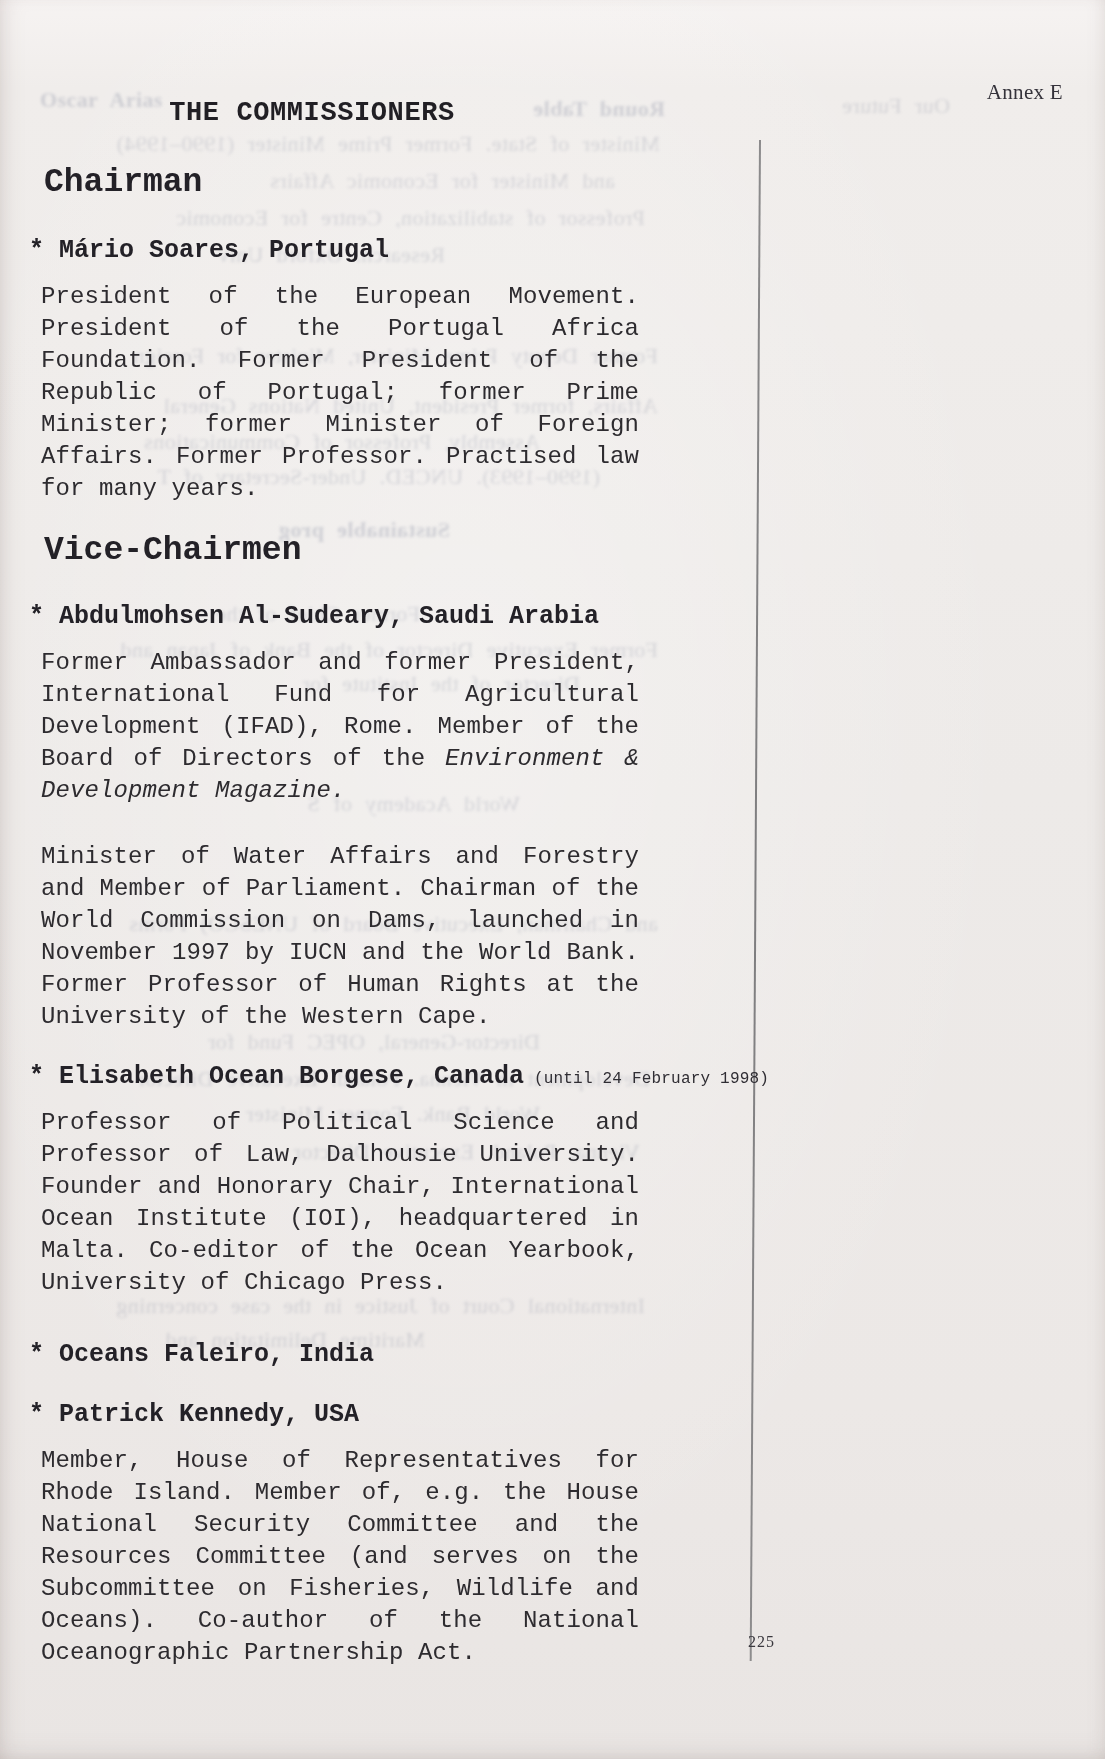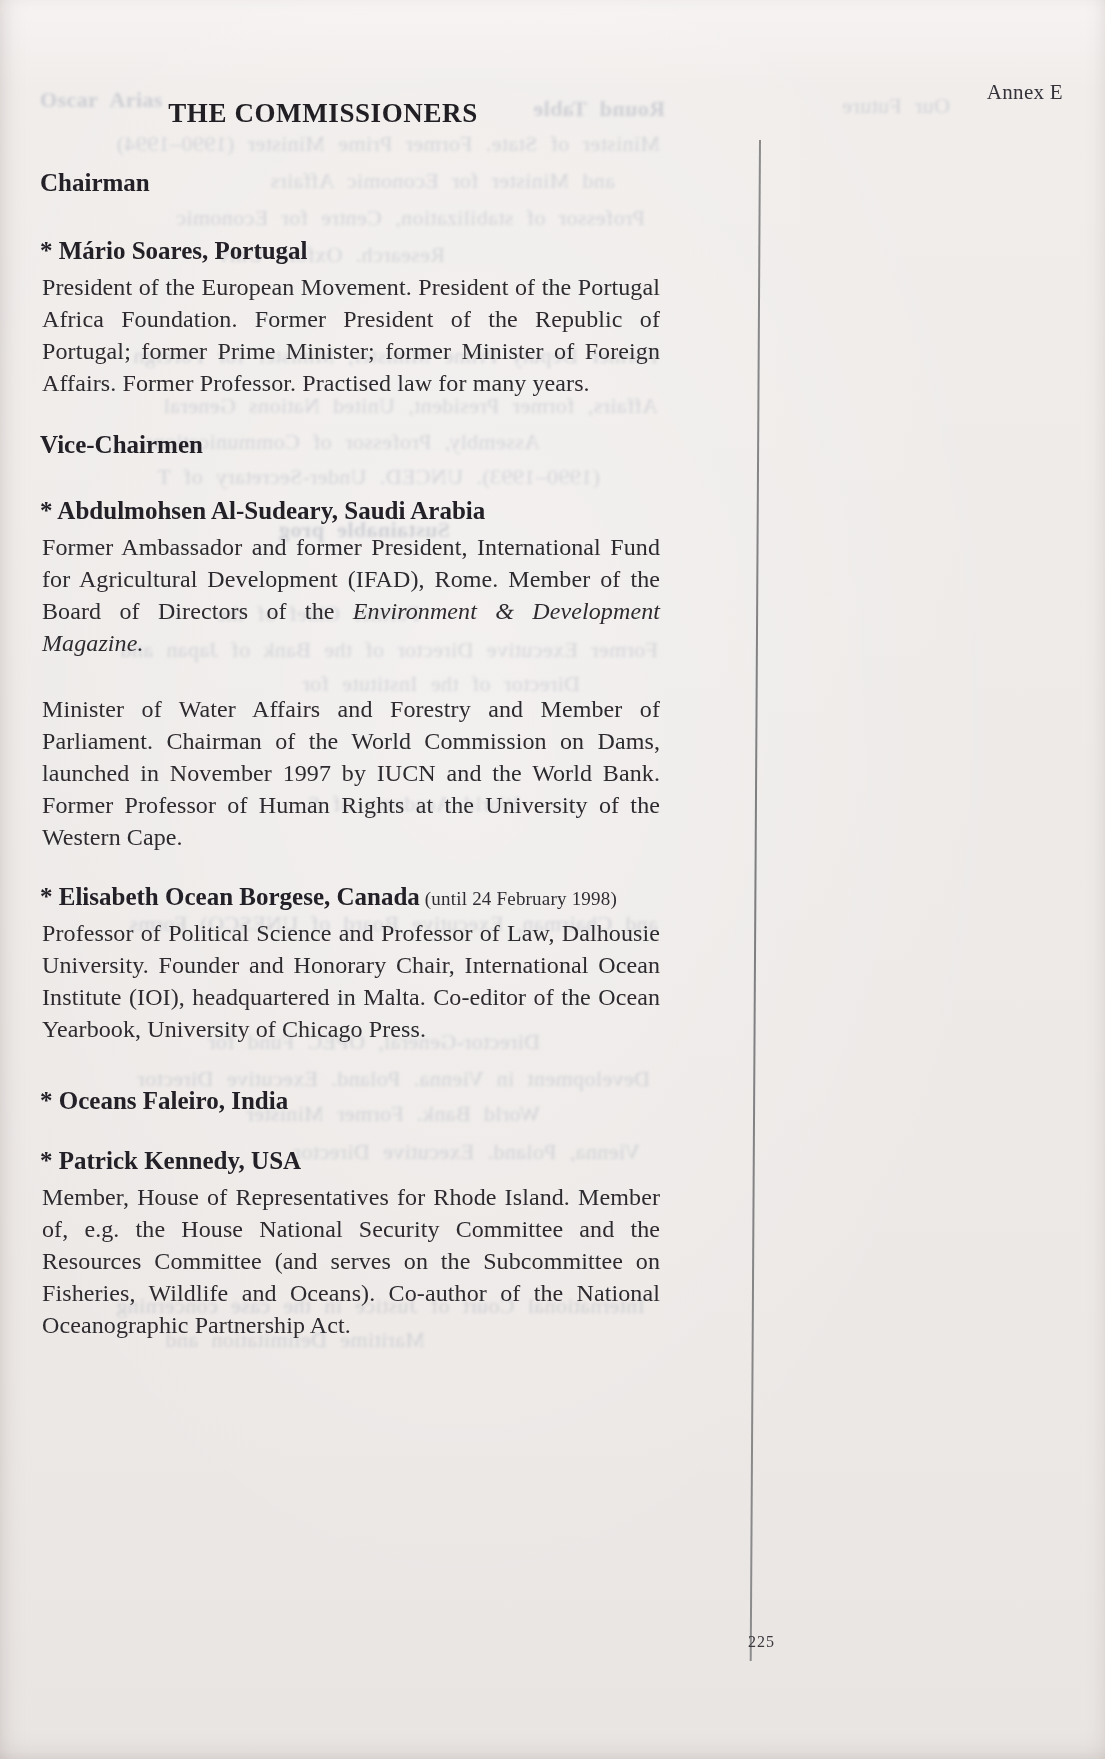--- a/index.html
+++ b/index.html
@@ -46,35 +46,35 @@
     opacity:.75;
     transform:rotate(0.35deg);
     transform-origin:top center;
   }
   .pagenum{
     position:absolute;left:748px;top:1633px;
     font-size:16px;color:#39373d;letter-spacing:1px;
   }
 
   
-  .column{position:absolute;left:40px;top:0;width:622px;}
+  .column{position:absolute;left:29px;top:0;width:622px;font-family:Liberation Mono, monospace;}
   .title{
     margin:100px 56px 0 0;
     text-align:center;
     font-size:27px;line-height:27px;font-weight:bold;
     letter-spacing:.6px;color:#211f24;
   }
   .section-heading{
-    margin:0;font-size:25px;line-height:32px;font-weight:bold;color:#232127;
+    margin:15px;font-size:33px;line-height:32px;font-weight:bold;color:#232127;
   }
   .entry{margin:0;}
   .name-line{font-size:25px;line-height:32px;font-weight:bold;color:#232127;white-space:nowrap;}
-  .name-suffix{font-size:19px;font-weight:normal;letter-spacing:.2px;color:#2f2d33;margin-top:44px;}
+  .name-suffix{font-size:16px;font-weight:normal;letter-spacing:.2px;color:#2f2d33;margin-top:44px;}
   .bio{
-    margin:2px;
+    margin:12px;
     font-size:24px;line-height:32px;
     text-align:justify;
     letter-spacing:.1px;
     color:#2d2b2f;
   }
   .bio em{font-style:italic;}
   .mt-40{margin-top:40px;} .mt-36{margin-top:36px;} .mt-34{margin-top:34px;}
   .mt-30{margin-top:30px;} .mt-28{margin-top:28px;} .mt-26{margin-top:26px;}
 </style>
 </head>

